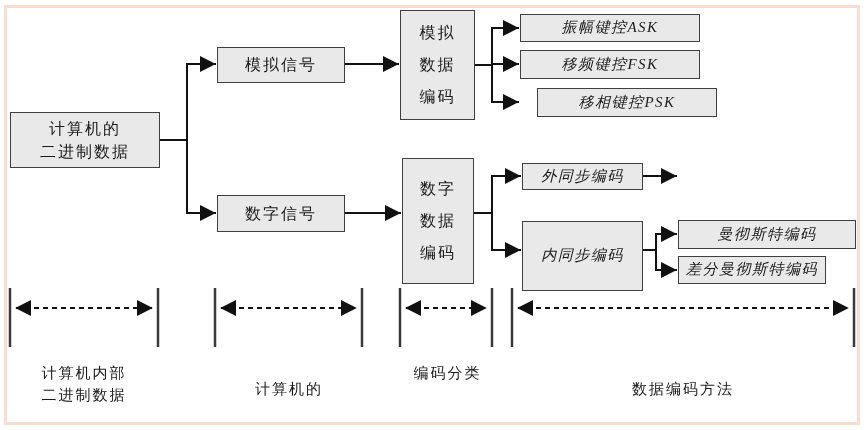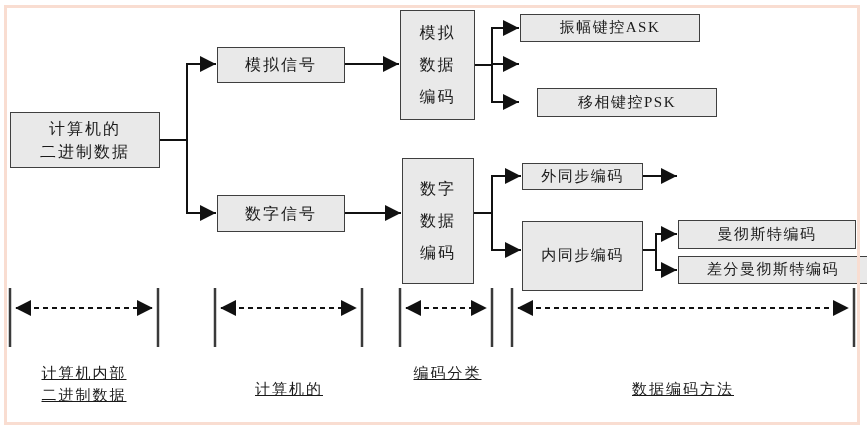--- a/index.html
+++ b/index.html
@@ -29,25 +29,25 @@
     position:absolute;
     background:var(--box-fill);
     border:1.5px solid var(--box-border);
     display:flex;flex-direction:column;align-items:center;justify-content:center;
     color:var(--text);
     font-size:16px;letter-spacing:2px;
     text-align:center;line-height:1.45;
     white-space:nowrap;
   }
   .node .ln{display:block;}
-  .node.small{font-size:15px;letter-spacing:1.5px;}
+  .node.small{font-size:15px;letter-spacing:1.5px;font-style:italic;}
   .blabel{
     position:absolute;color:var(--text);
     font-size:15px;letter-spacing:2px;line-height:22px;
-    text-align:center;white-space:nowrap;text-decoration:underline;
+    text-align:center;white-space:nowrap;
   }
 </style>
 </head>
 <body>
 
 <div class="canvas">
 
   <svg class="wires" viewBox="0 0 867 430">
     <defs>
       <marker id="arr" viewBox="0 0 10 10" refX="9.5" refY="5" markerWidth="8" markerHeight="8" orient="auto-start-reverse">
@@ -119,39 +119,42 @@
   <div class="node" style="left:402px;top:158px;width:72px;height:126px;line-height:2.0">
     <span class="ln">数字</span>
     <span class="ln">数据</span>
     <span class="ln">编码</span>
   </div>
 
   <div class="node small" style="left:520px;top:14px;width:180px;height:28px">
     <span class="ln">振幅键控ASK</span>
   </div>
 
+  <div class="node small" style="left:520px;top:50px;width:180px;height:29px">
+    <span class="ln">移频键控FSK</span>
+  </div>
 
   <div class="node small" style="left:537px;top:88px;width:180px;height:29px">
     <span class="ln">移相键控PSK</span>
   </div>
 
   <div class="node small" style="left:522px;top:163px;width:121px;height:27px">
     <span class="ln">外同步编码</span>
   </div>
 
   <div class="node small" style="left:522px;top:221px;width:121px;height:70px">
     <span class="ln">内同步编码</span>
   </div>
 
 
   <div class="node small" style="left:678px;top:220px;width:178px;height:29px">
     <span class="ln">曼彻斯特编码</span>
   </div>
 
-  <div class="node small" style="left:678px;top:256px;width:190px;height:28px">
+  <div class="node small" style="left:678px;top:256px;width:148px;height:28px">
     <span class="ln">差分曼彻斯特编码</span>
   </div>
 
   <div class="blabel" style="left:14px;top:362px;width:140px">
     <span class="ln" style="display:block">计算机内部</span>
     <span class="ln" style="display:block">二进制数据</span>
   </div>
 
   <div class="blabel" style="left:228px;top:378px;width:122px">
     <span>计算机的</span>

